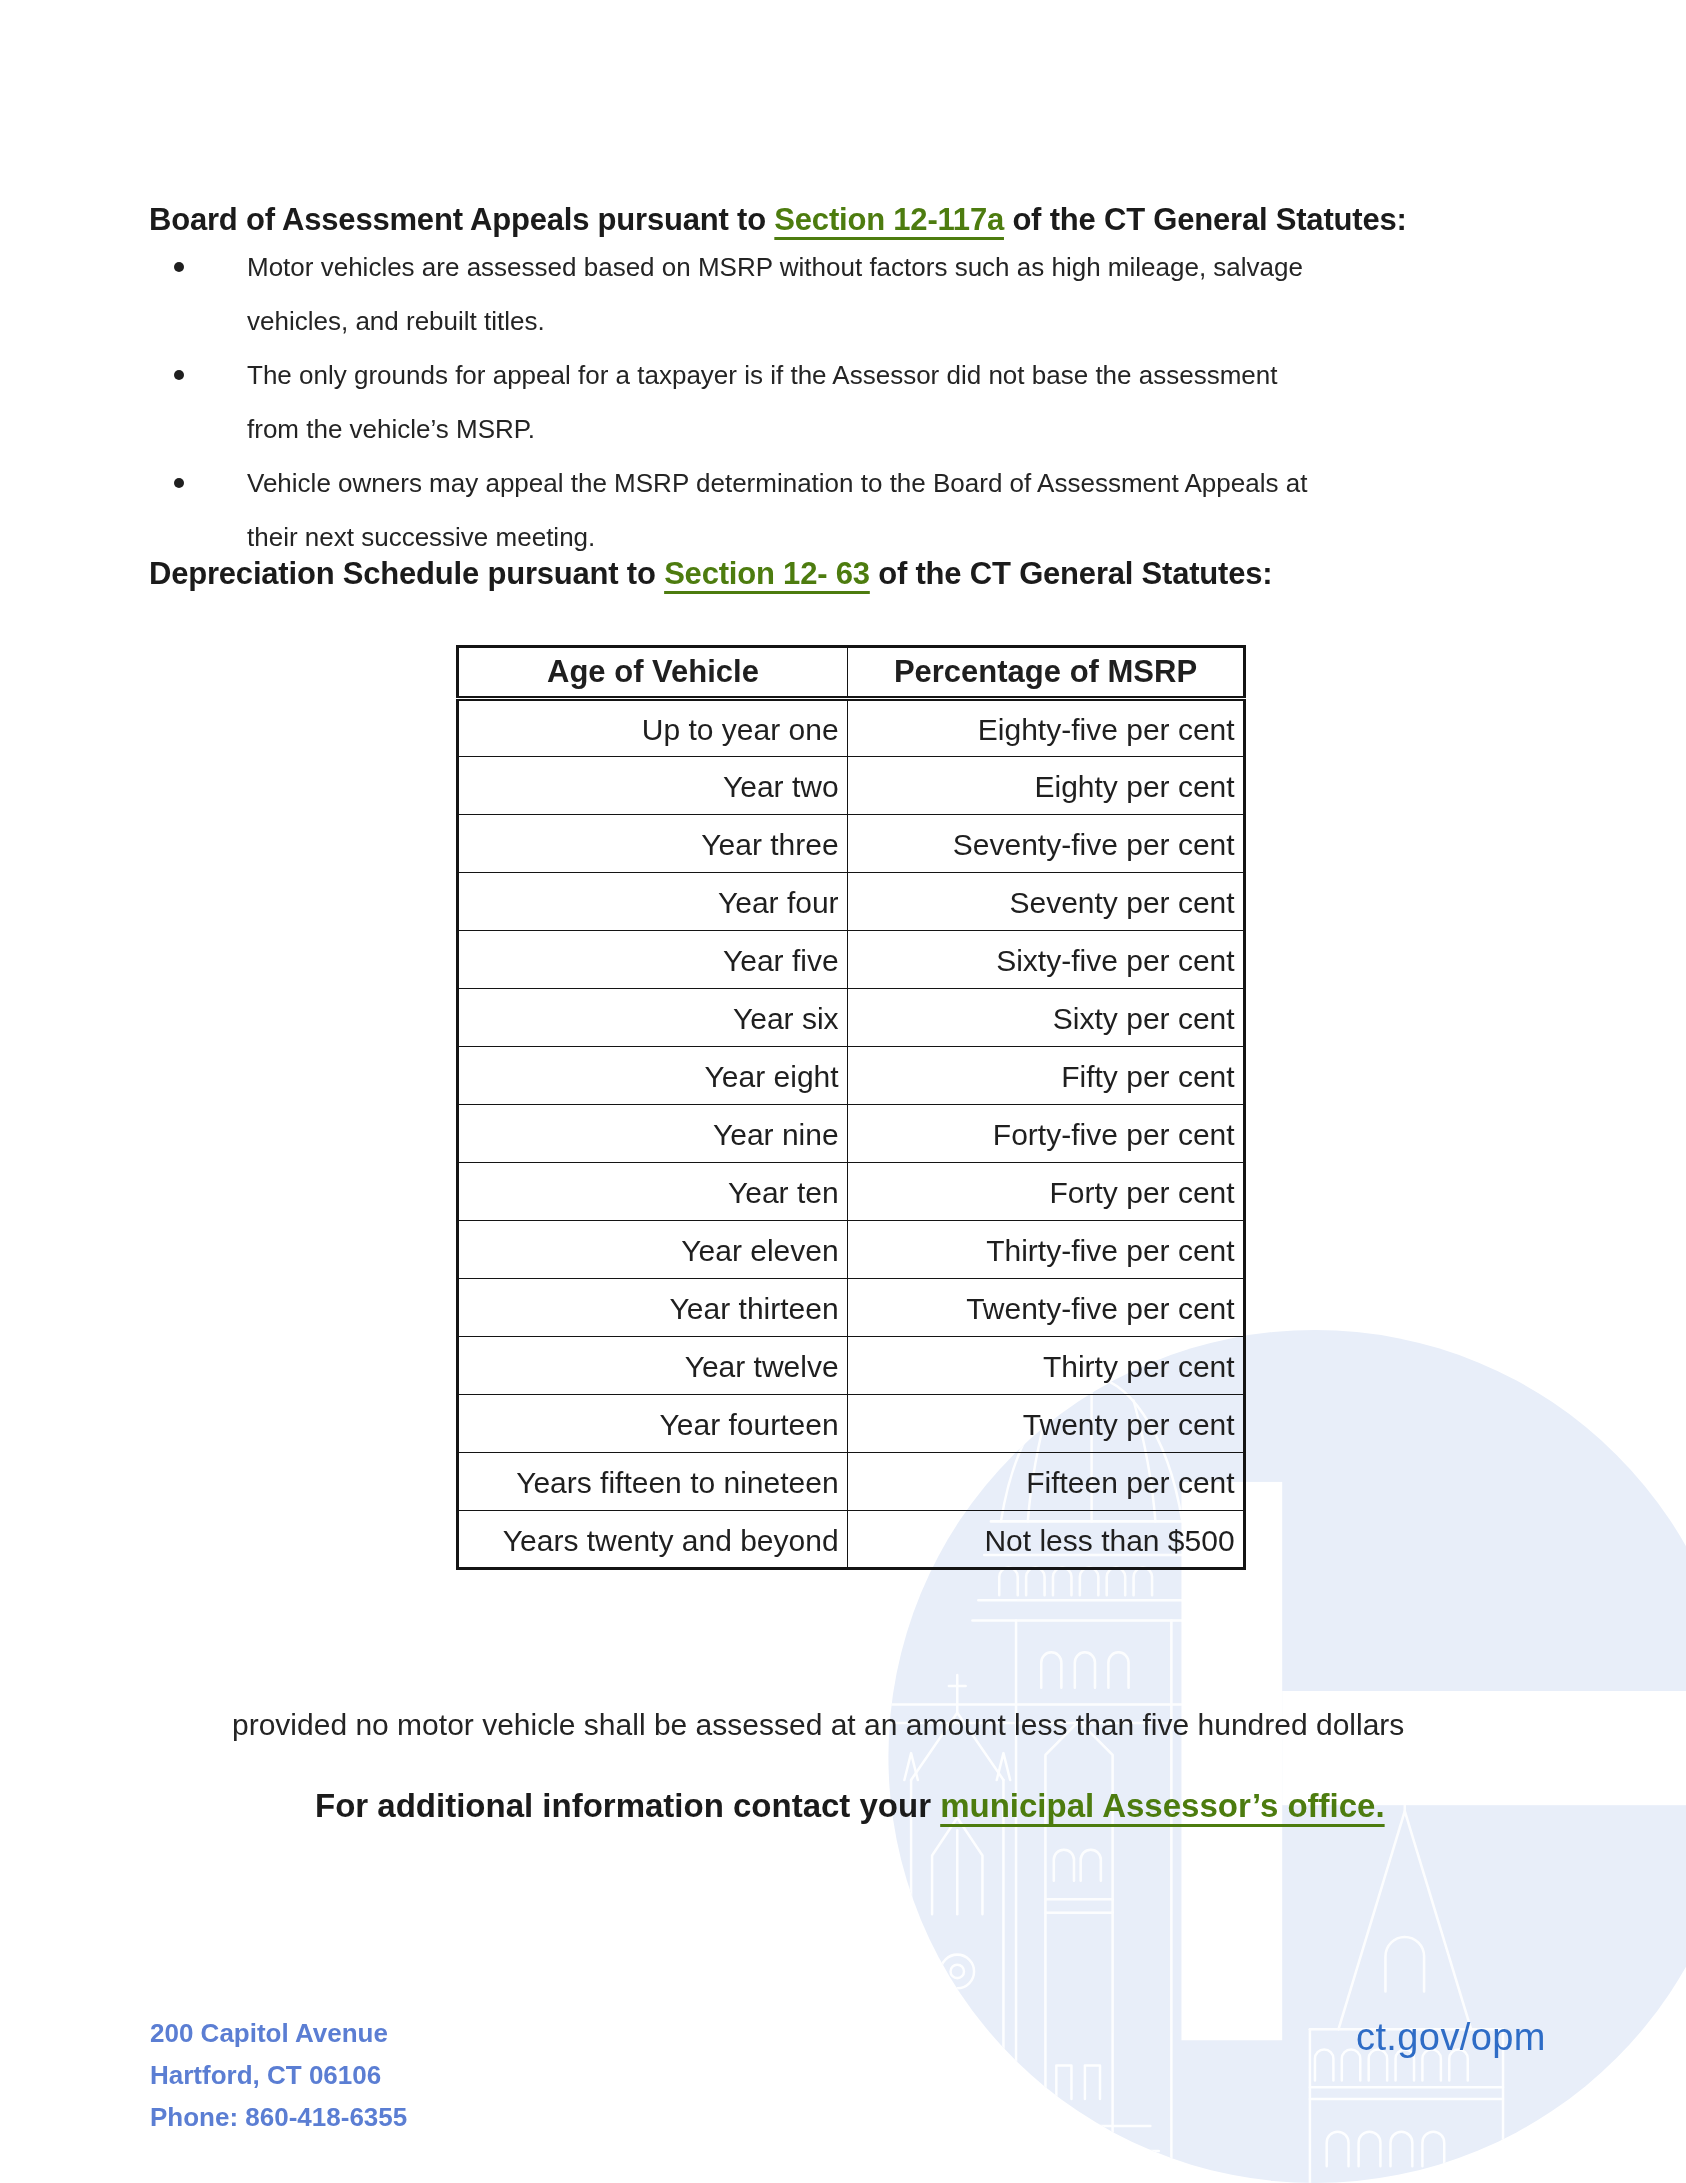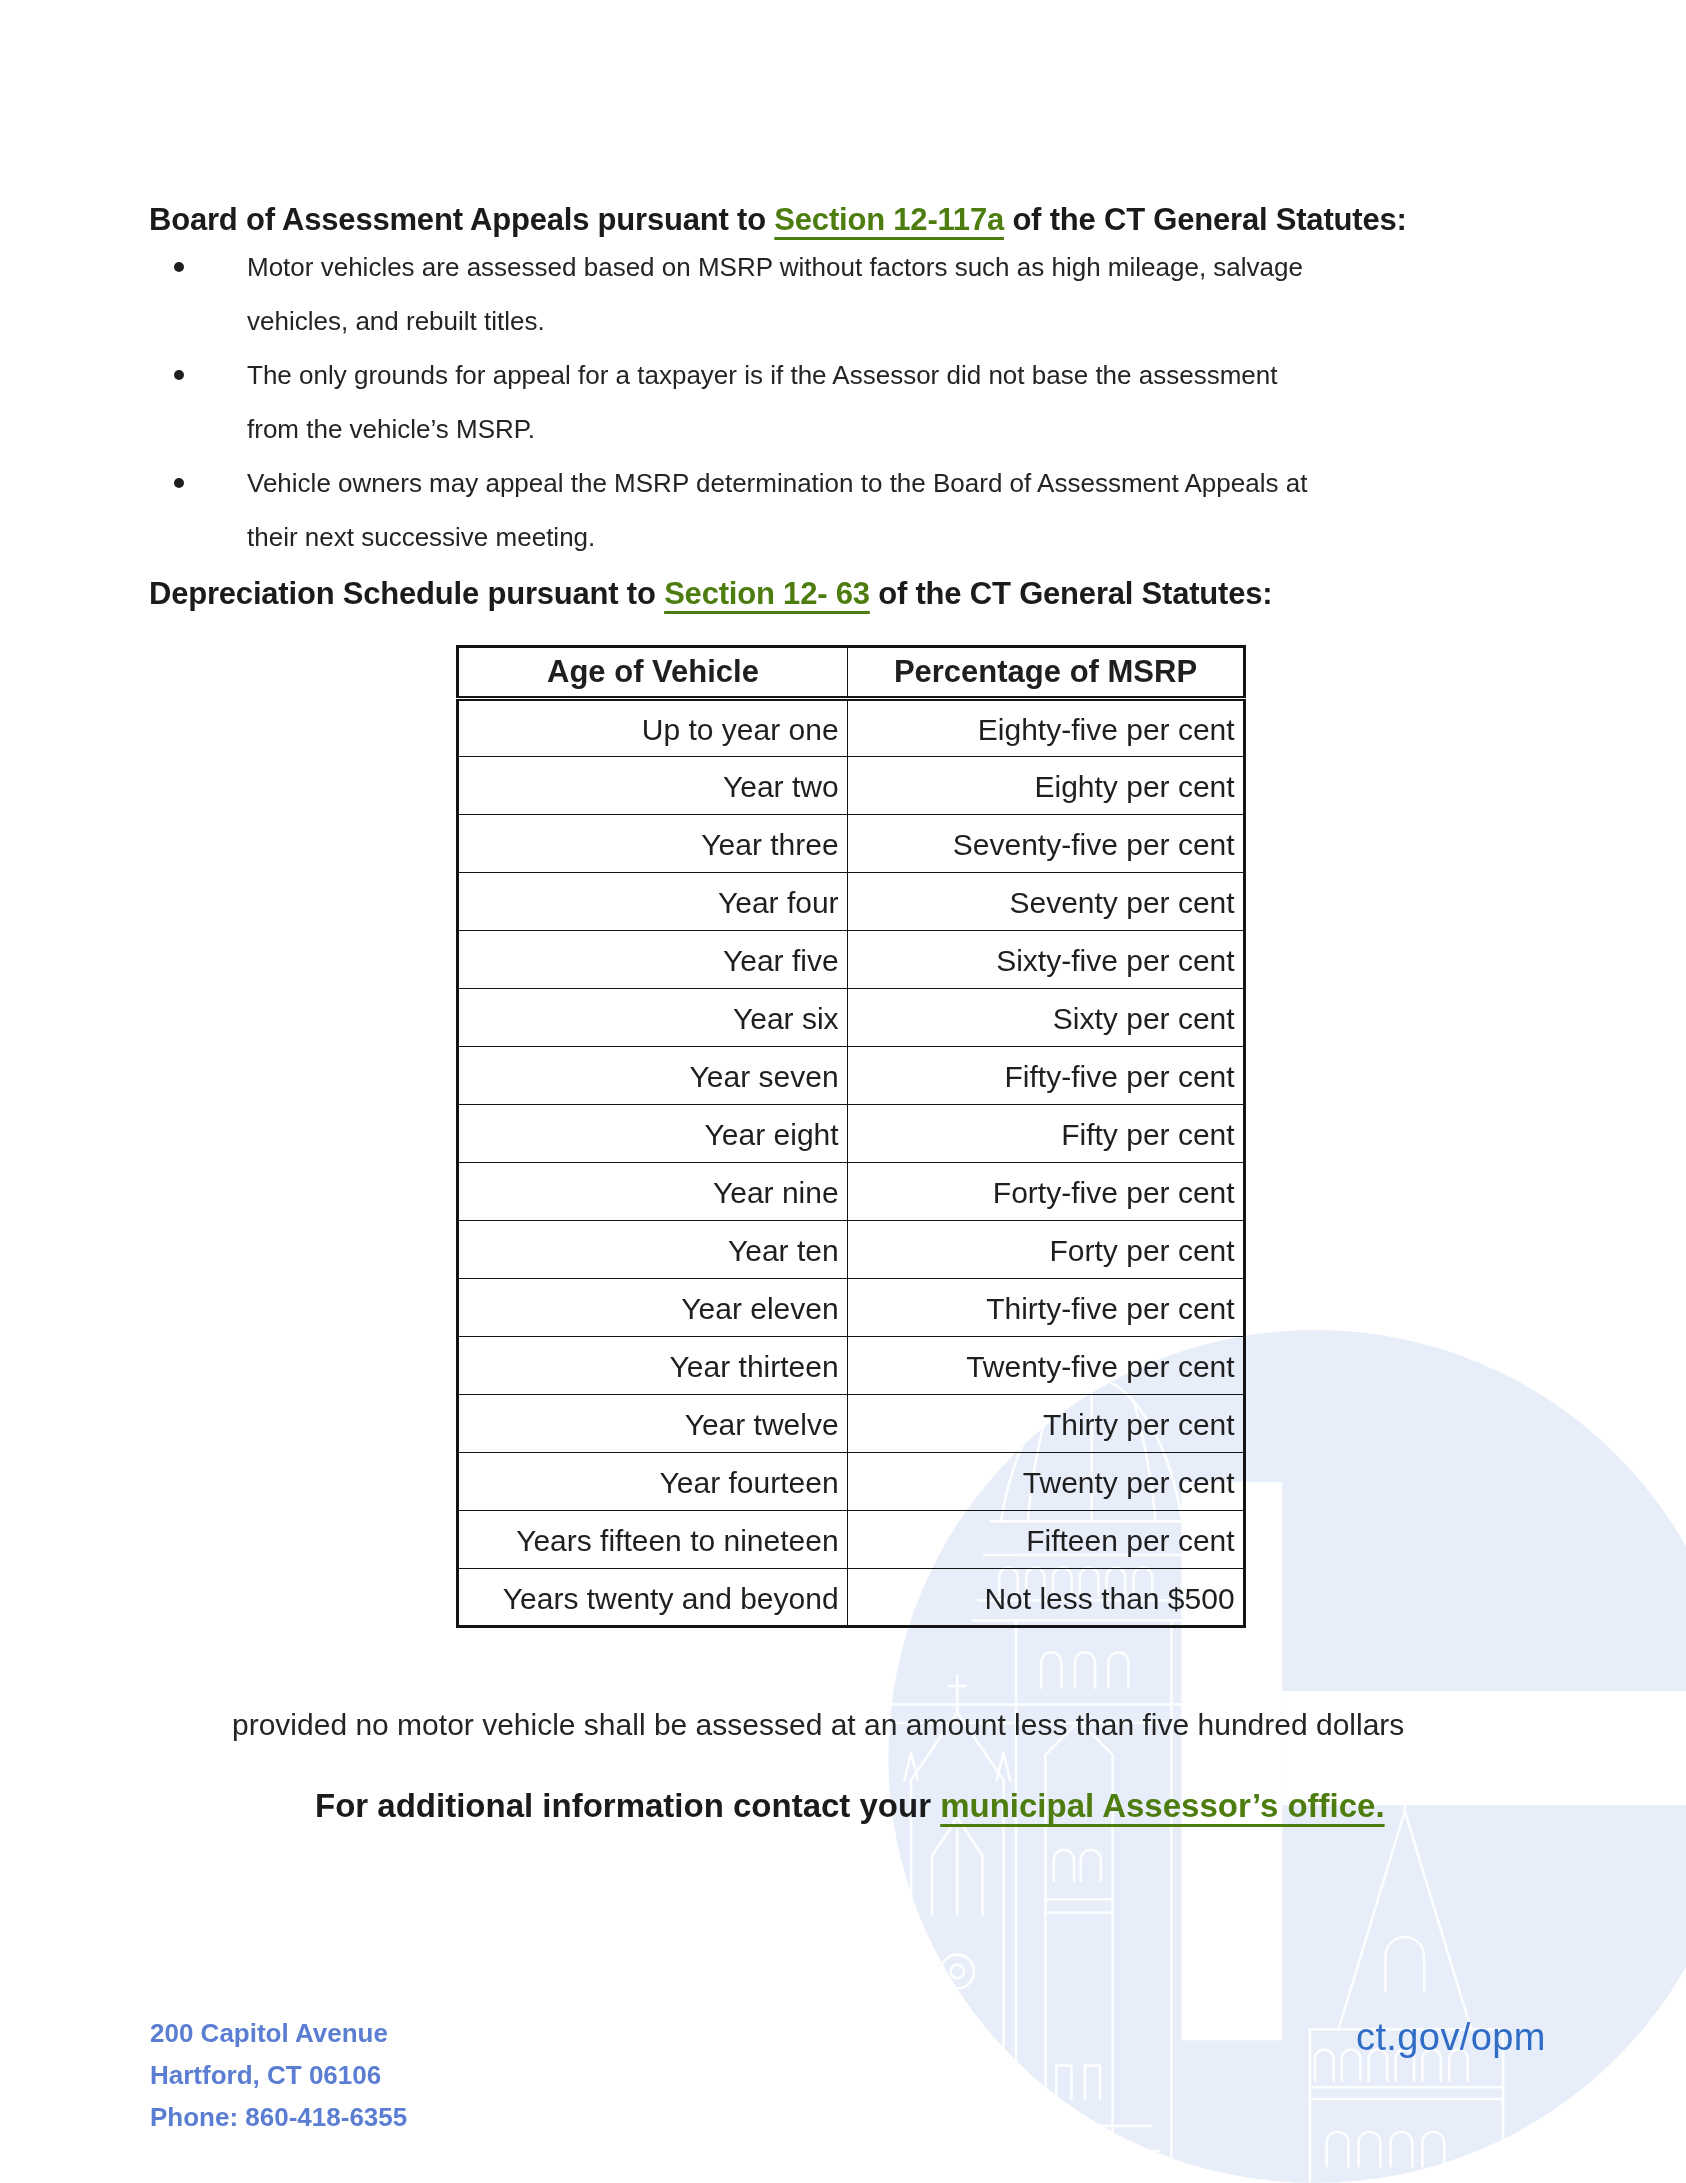--- a/index.html
+++ b/index.html
@@ -26,21 +26,21 @@
     position: absolute;
     left: 149px;
     font-size: 31px;
     font-weight: 700;
     color: #1b1b1b;
     letter-spacing: -0.2px;
     line-height: 47px;
     white-space: nowrap;
   }
   .h1 { top: 196px; }
-  .h2 { top: 570px; text-align: right; }
+  .h2 { top: 550px; text-align: right; }
 
   a.doc-link {
     color: #4d7c0f;
     font-weight: 700;
     text-decoration: underline;
     text-decoration-thickness: 2.5px;
     text-underline-offset: 6.7px;
     cursor: pointer;
   }
 
@@ -258,24 +258,20 @@
           </tr>
         <tr>
             <td>Year five</td>
             <td>Sixty-five per cent</td>
           </tr>
         <tr>
             <td>Year six</td>
             <td>Sixty per cent</td>
           </tr>
         <tr>
-            <td>Year seven</td>
-            <td>Fifty-five per cent</td>
-          </tr>
-        <tr>
             <td>Year eight</td>
             <td>Fifty per cent</td>
           </tr>
         <tr>
             <td>Year nine</td>
             <td>Forty-five per cent</td>
           </tr>
         <tr>
             <td>Year ten</td>
             <td>Forty per cent</td>

